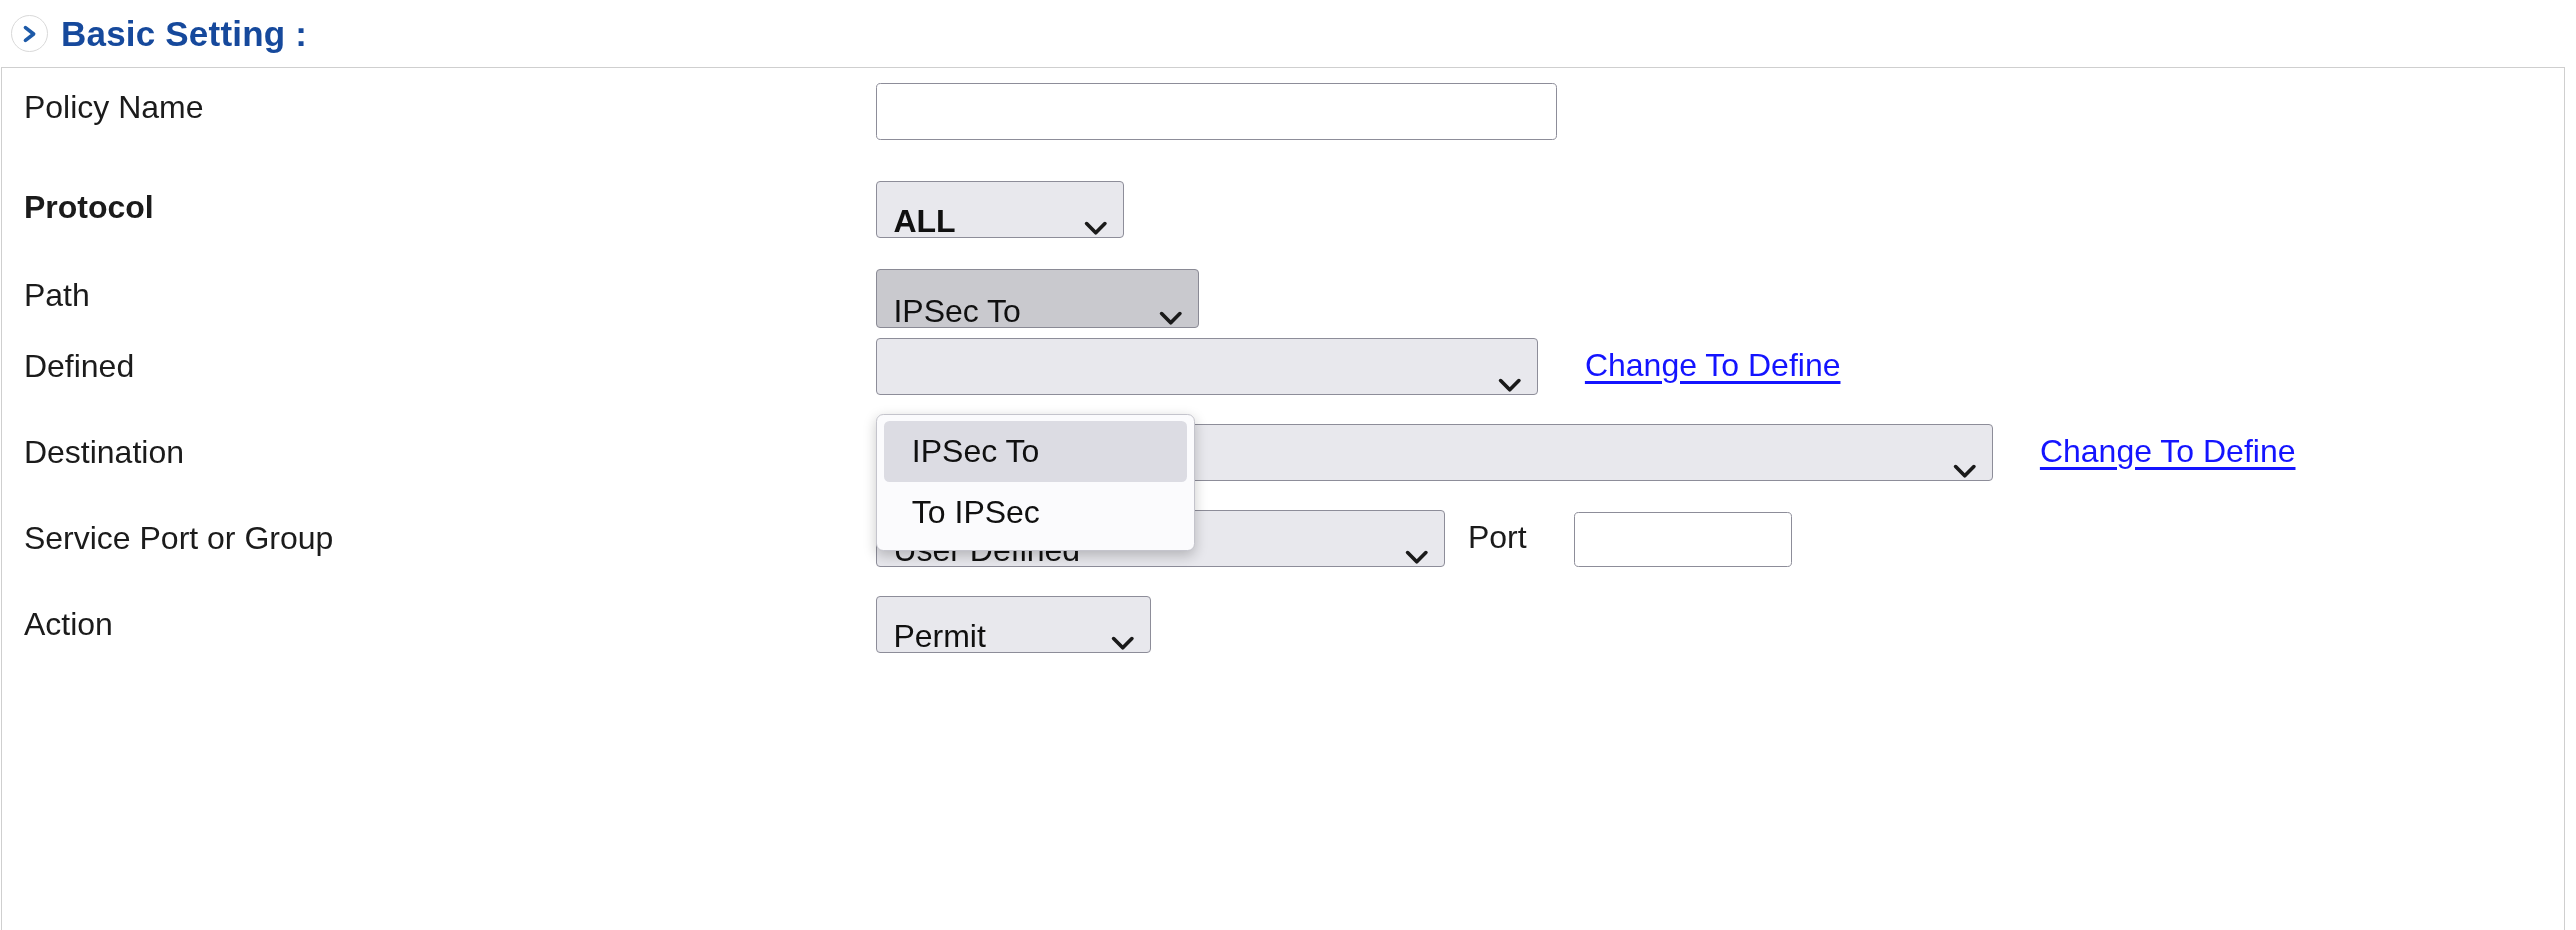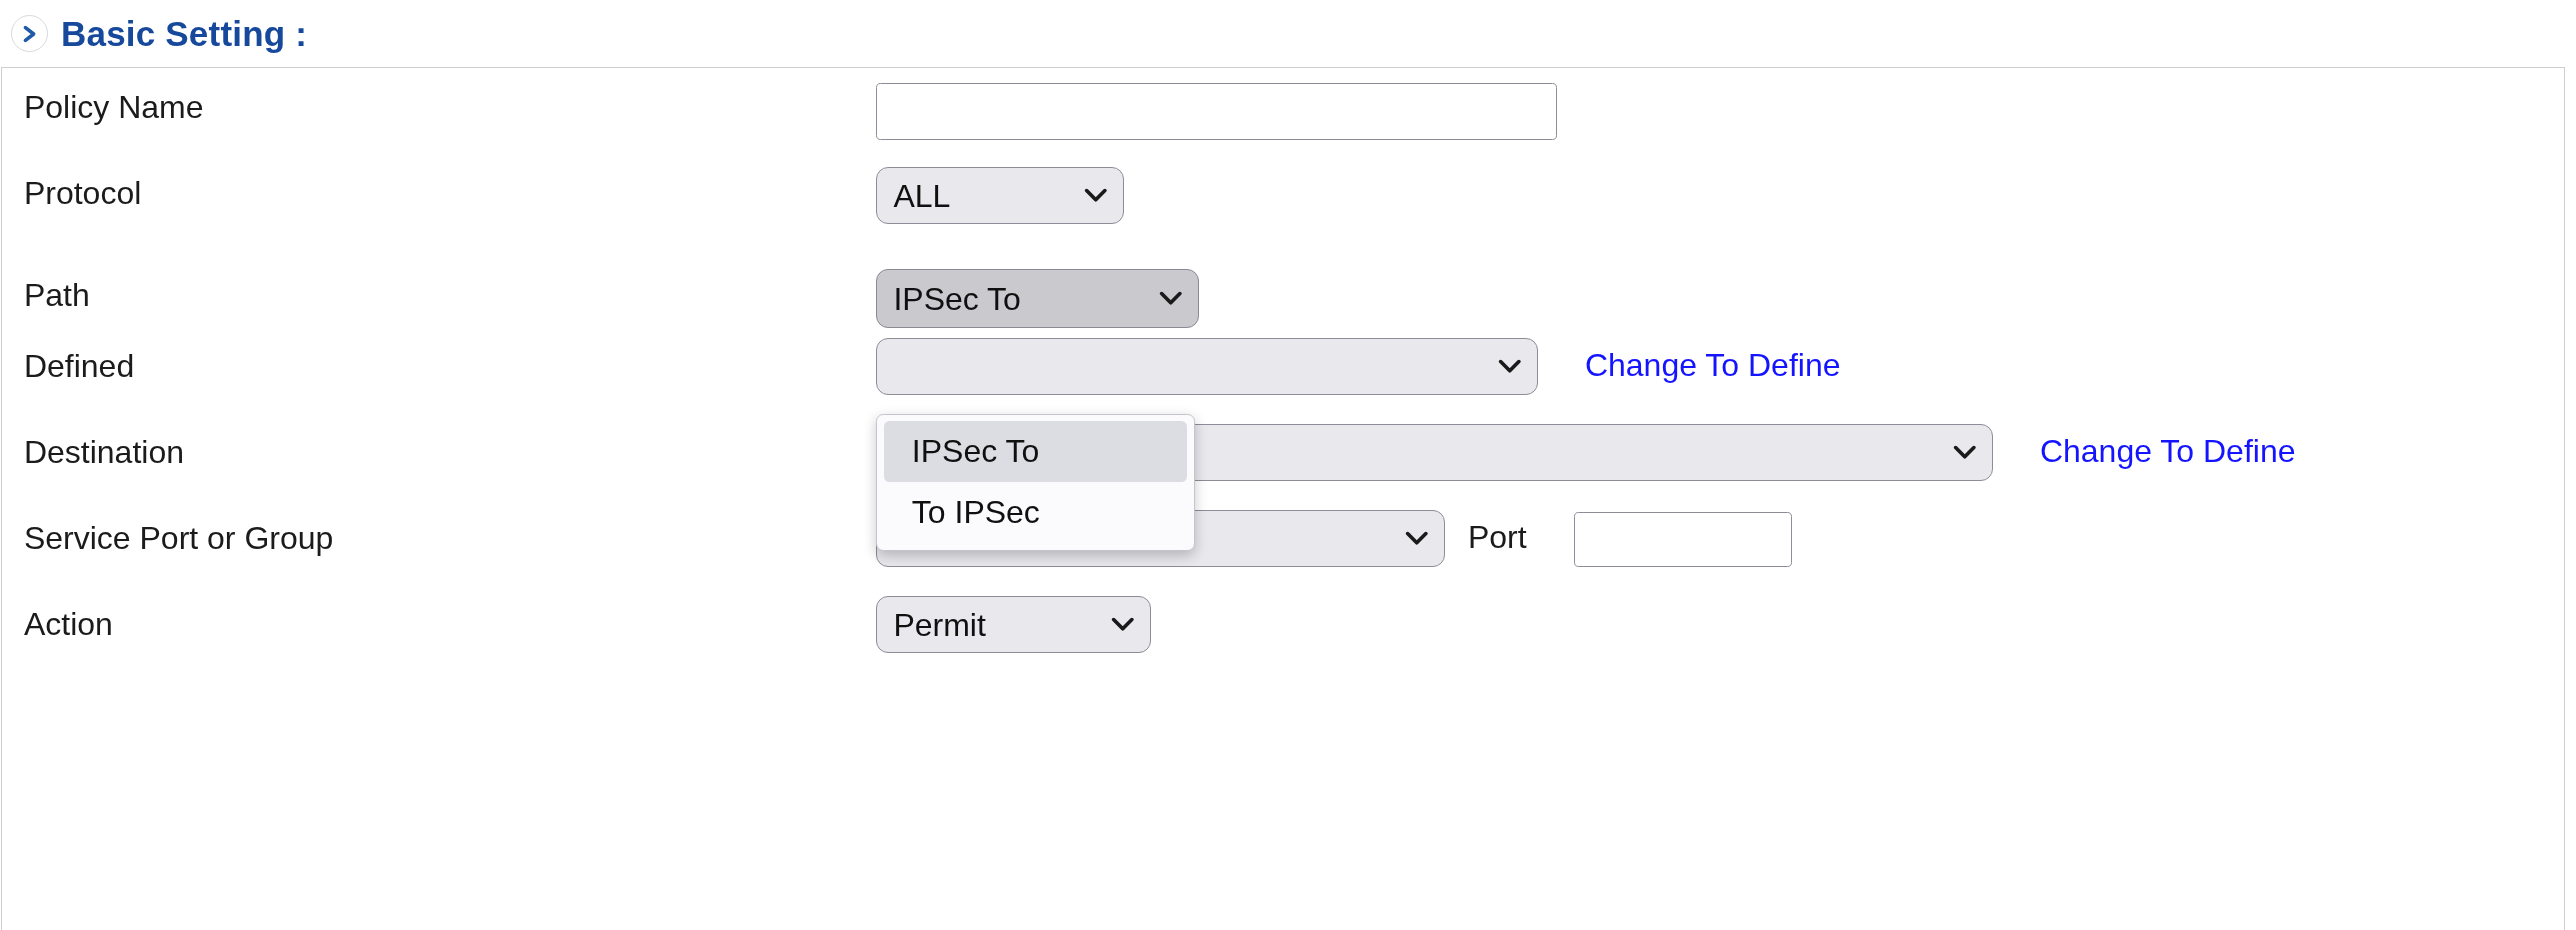--- a/index.html
+++ b/index.html
@@ -95,23 +95,23 @@
     color: #111;
     padding: 0 9.2px;
     outline: none;
   }
 
   
   .select {
     position: absolute;
     background: #e8e8ed;
     border: 1.8px solid #8d8d99;
-    border-radius: 12px;
-    display: flex;
-    align-items: center;
+    border-radius: 4px;
+    display: flex;
+    align-items: flex-end;
     justify-content: space-between;
     padding: 0 13px 0 16.5px;
     cursor: default;
   }
   .select.active {
     background: #c9c9ce;
     border-color: #8a8a95;
   }
   .select-value {
     font-size: 32px;
@@ -151,20 +151,21 @@
   }
   .dropdown-option.selected {
     background: #dcdce3;
   }
 
   
   .link {
     position: absolute;
     font-size: 32px;
     color: #1414ff;
+    text-decoration: underline;
     text-underline-offset: 4.6px;
     white-space: nowrap;
     cursor: pointer;
     line-height: 1;
     text-align: center;
   }
 
   
   .inline-label {
     position: absolute;
@@ -188,21 +189,21 @@
     <span class="section-title">Basic Setting :</span>
   </div>
 
   <div class="form-box">
 
     <div class="form-row" style="top:0px;">
       <span class="row-label">Policy Name</span>
       <input class="text-input" type="text" style="left: 874px; top: 14.7px; width: 681px; height: 57px;" placeholder="">
     </div>
 
-    <div class="form-row" style="top:86px;">
+    <div class="form-row" style="top:100px;font-weight:bold;">
       <span class="row-label">Protocol</span>
       <div class="select" style="left:874px; top:13px; width:248px; height:57px;">
         <span class="select-value">ALL</span>
         <span class="select-arrow">
           <svg width="27.5" height="18.3" viewBox="0 0 30 20">
             <path d="M5 5 L15 15 L25 5" fill="none" stroke="#1a1a1a" stroke-width="4" stroke-linecap="round" stroke-linejoin="round"></path>
           </svg>
         </span>
       </div>
     </div>

